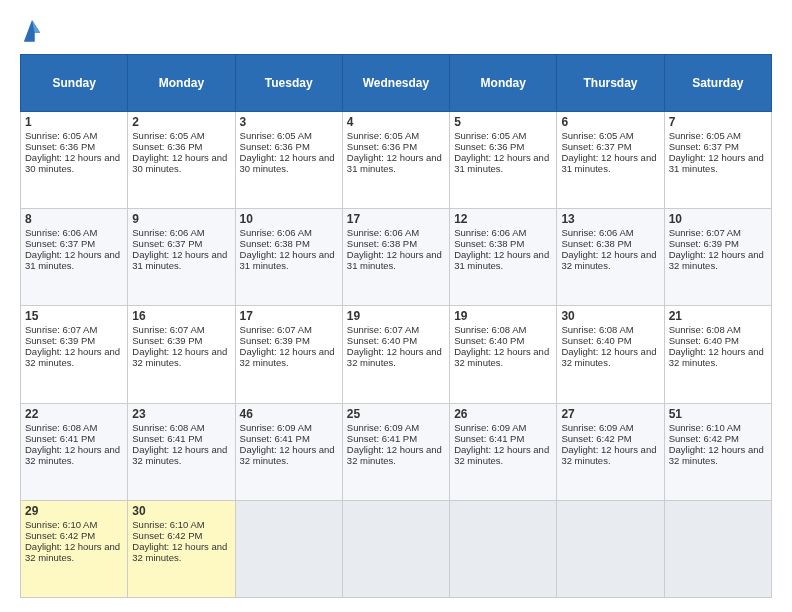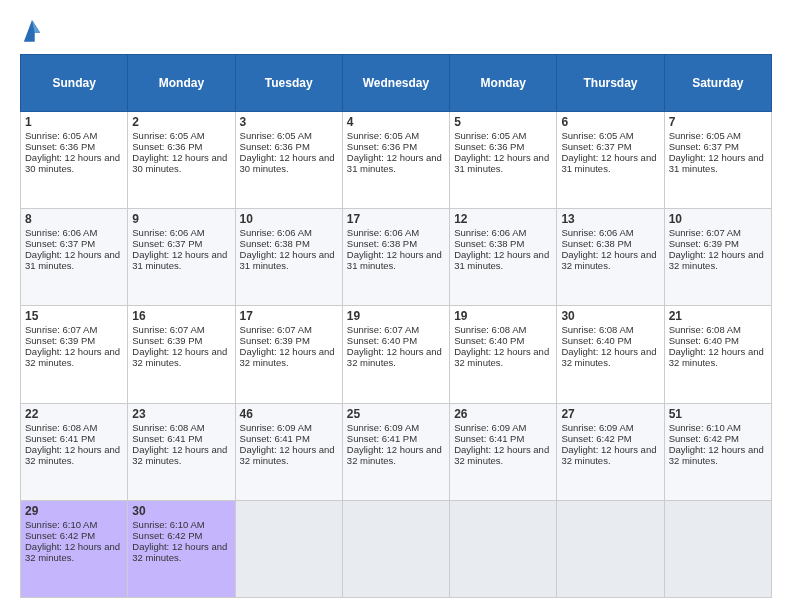--- a/index.html
+++ b/index.html
@@ -91,21 +91,21 @@
     .day-num {
       font-size: 12px;
       font-weight: bold;
       display: block;
       margin-bottom: 1px;
     }
     .last-row td {
       background: #e8ecf0;
     }
     .last-row td.has-data {
-      background: #c4b5fd;
+      background: #fef9c3;
     }
   </style>
 </head>
 <body>
 
 <div class="page">
   <div class="header">
     <div class="logo">
       <svg class="logo-icon" viewBox="0 0 22 30">
         <polygon points="2,28 11,4 20,18 14,18 14,28" fill="#2a6db5"></polygon>

